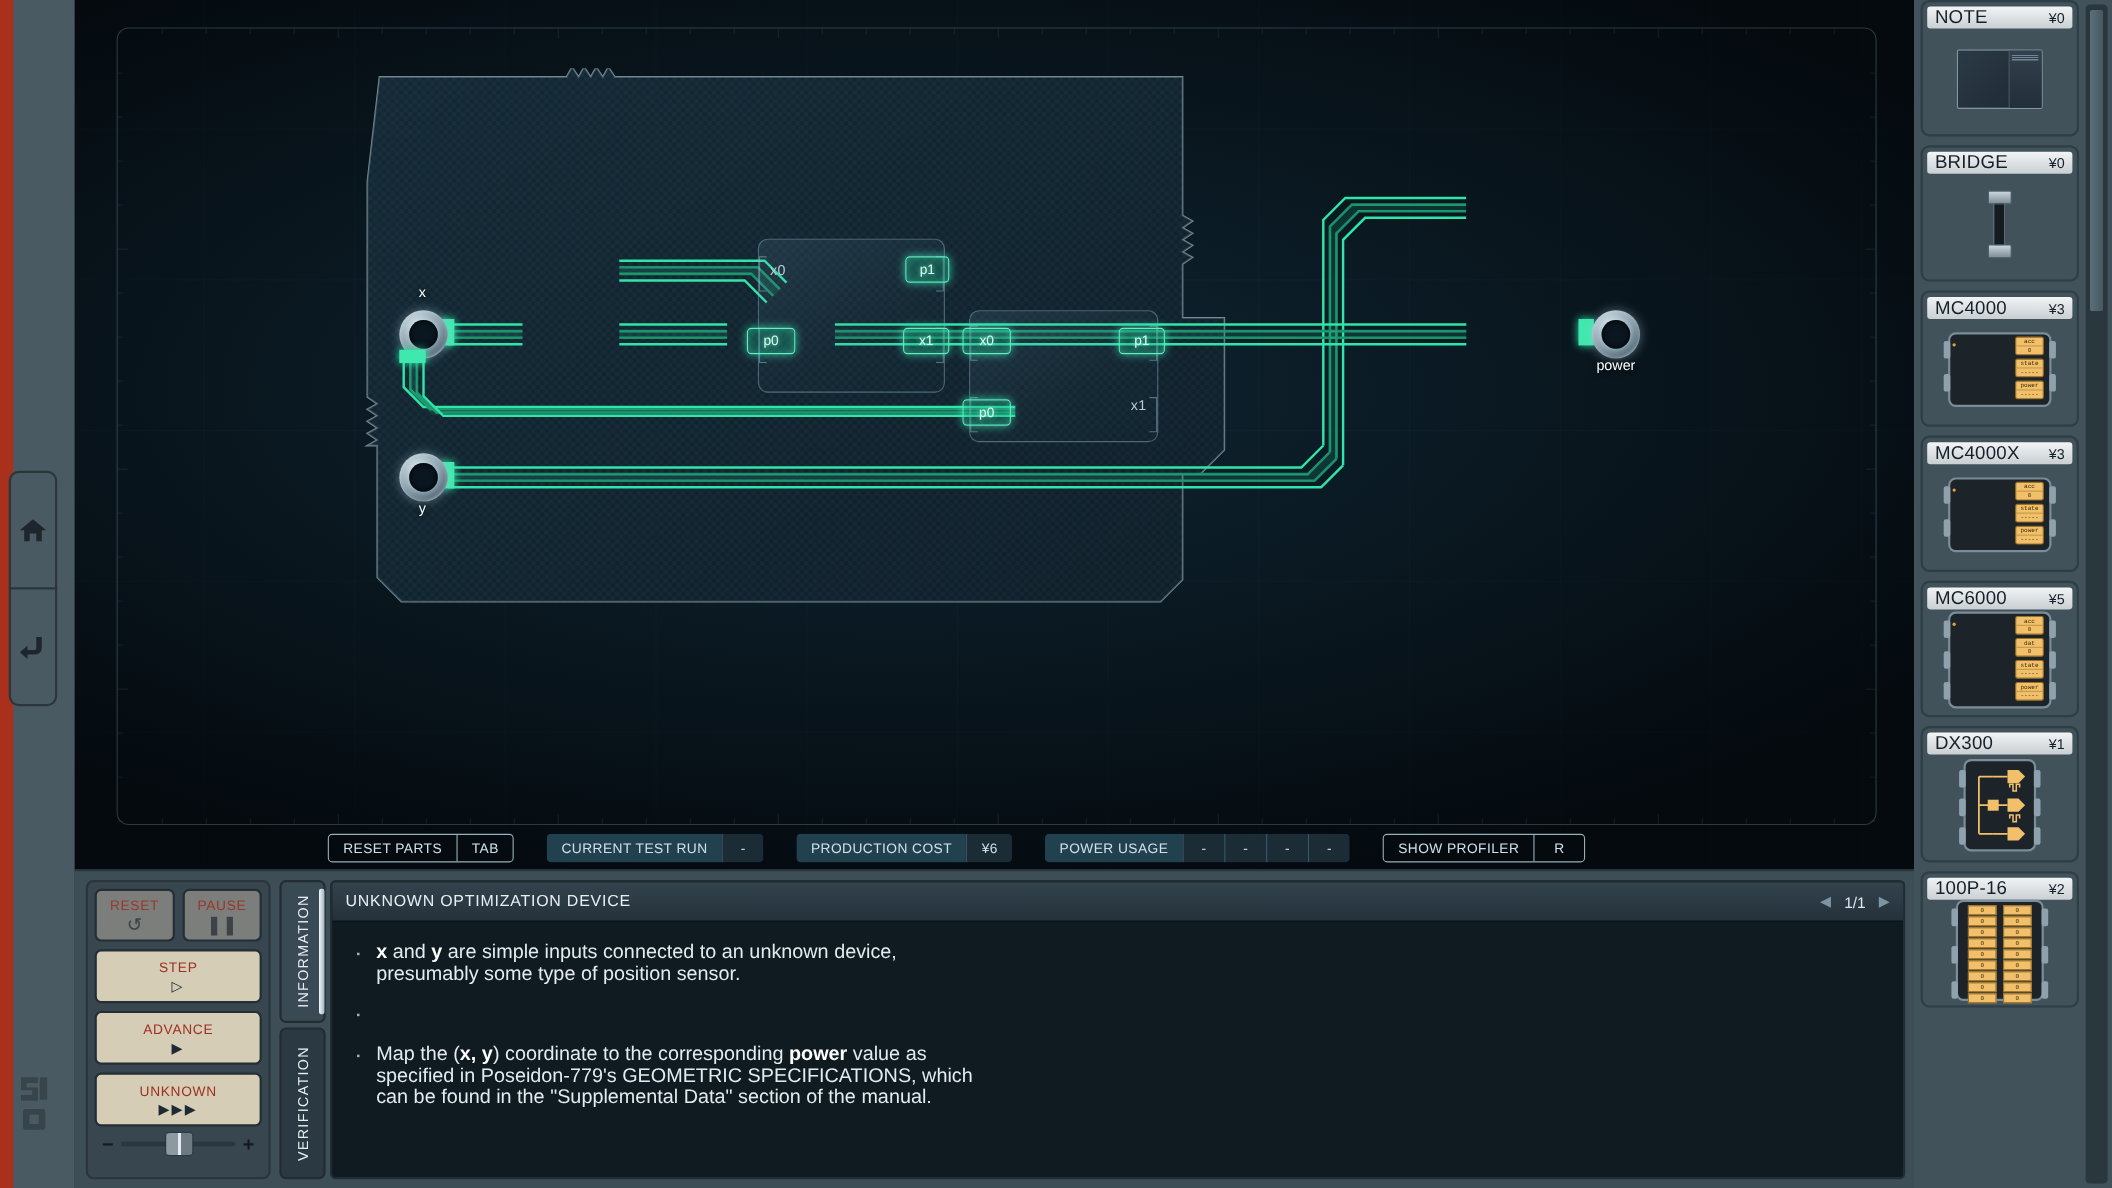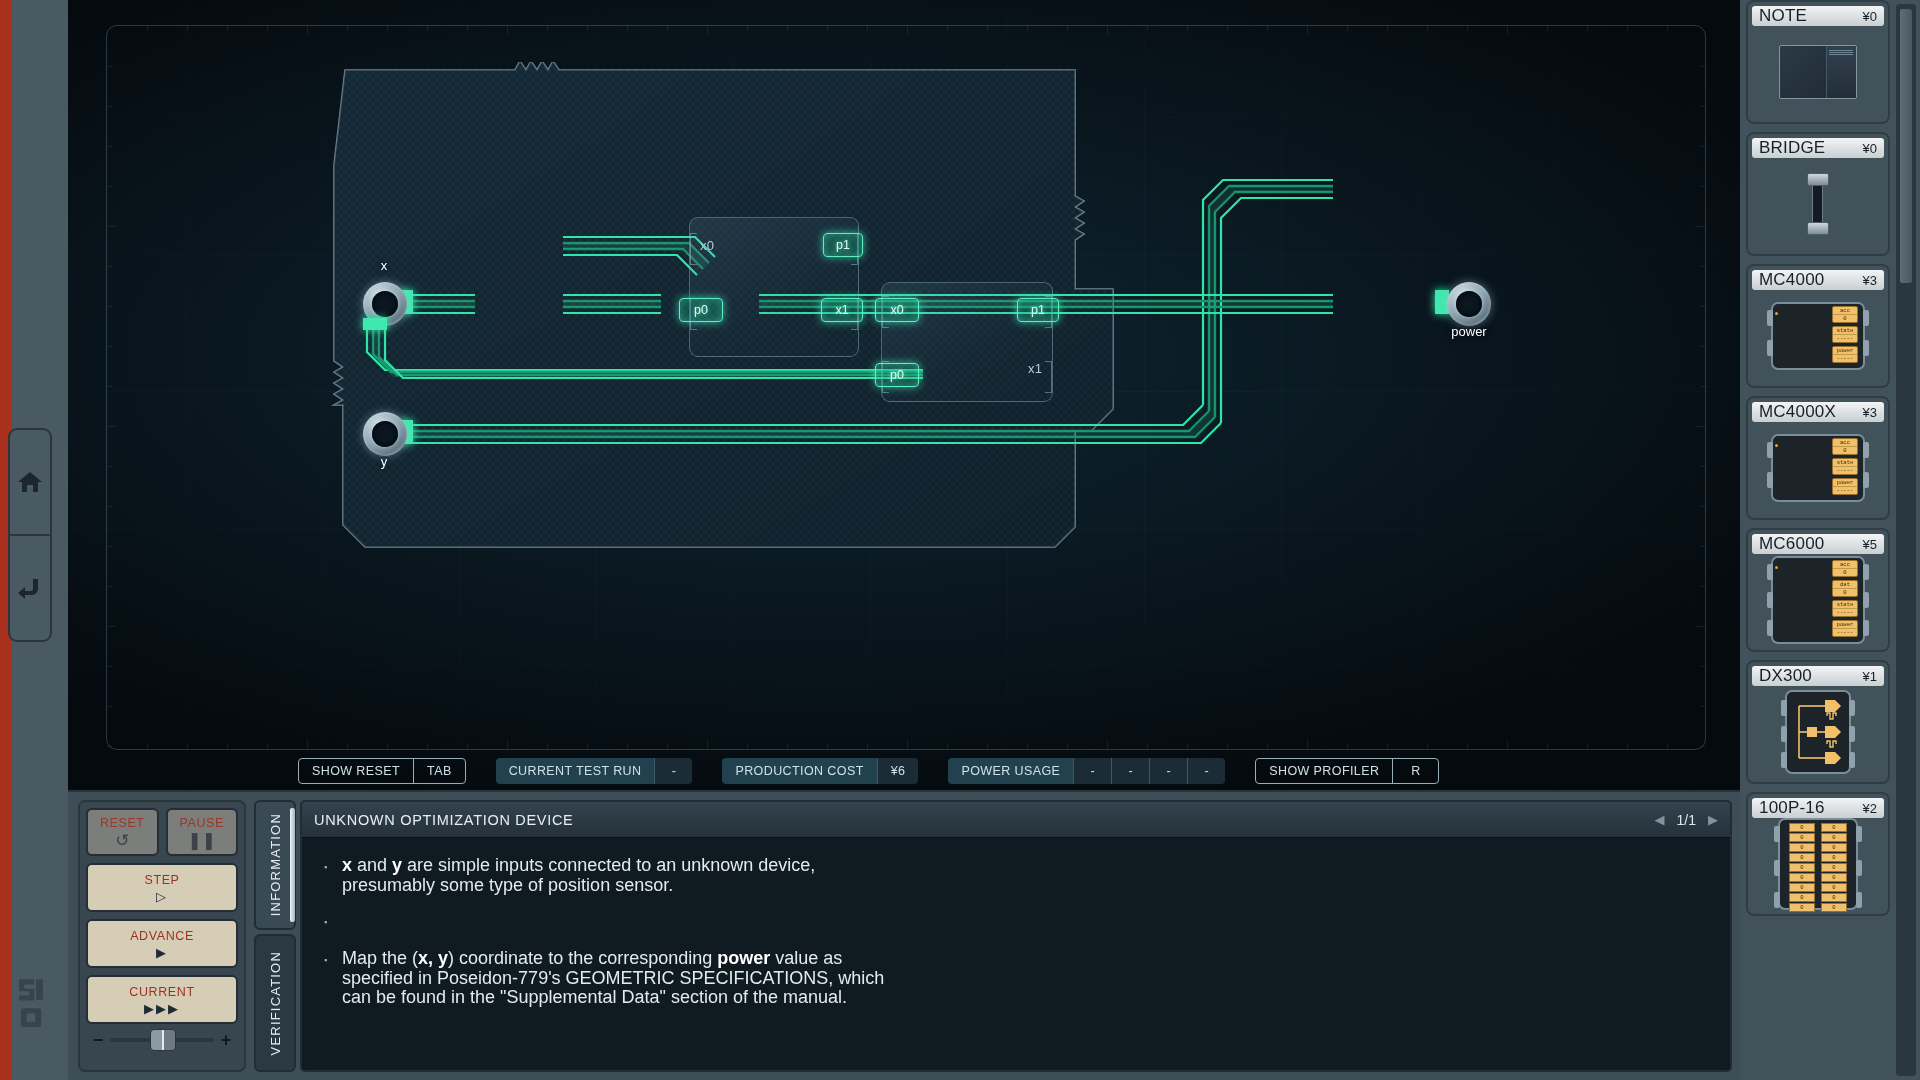--- a/index.html
+++ b/index.html
@@ -480,21 +480,21 @@
       <div>
         <span class="port-stub" style="left:1112px; top:228px; width:14px; height:24px; background:#3fe8ae; box-shadow:0 0 8px #2fe6a8;"></span>
         <div class="port" style="left:1124px; top:220px;"></div>
         <span class="port-lbl" style="left:1110px; top:262px; width:72px;">power</span>
       </div>
     </div>
   </div>
 
   <div class="toolbar">
     <div class="tb-group outline">
-      <span class="tb-cell plain">SHOW RESET</span>
+      <span class="tb-cell plain">RESET PARTS</span>
       <span class="tb-cell key">TAB</span>
     </div>
 
     <div class="tb-group">
       <span class="tb-cell lbl">CURRENT TEST RUN</span>
       <span class="tb-cell val">-</span>
     </div>
 
     <div class="tb-group">
       <span class="tb-cell lbl">PRODUCTION COST</span>
@@ -530,21 +530,21 @@
       </div>
       <div class="btn big">
         <span class="cap">STEP</span>
         <span class="gl">▷</span>
       </div>
       <div class="btn big">
         <span class="cap">ADVANCE</span>
         <span class="gl">▶</span>
       </div>
       <div class="btn big">
-        <span class="cap">CURRENT</span>
+        <span class="cap">UNKNOWN</span>
         <span class="gl">▶▶▶</span>
       </div>
       <div class="slider">
         <span class="sl-sign">−</span>
         <span class="sl-track">
           <span class="sl-knob"></span>
         </span>
         <span class="sl-sign">+</span>
       </div>
     </div>

